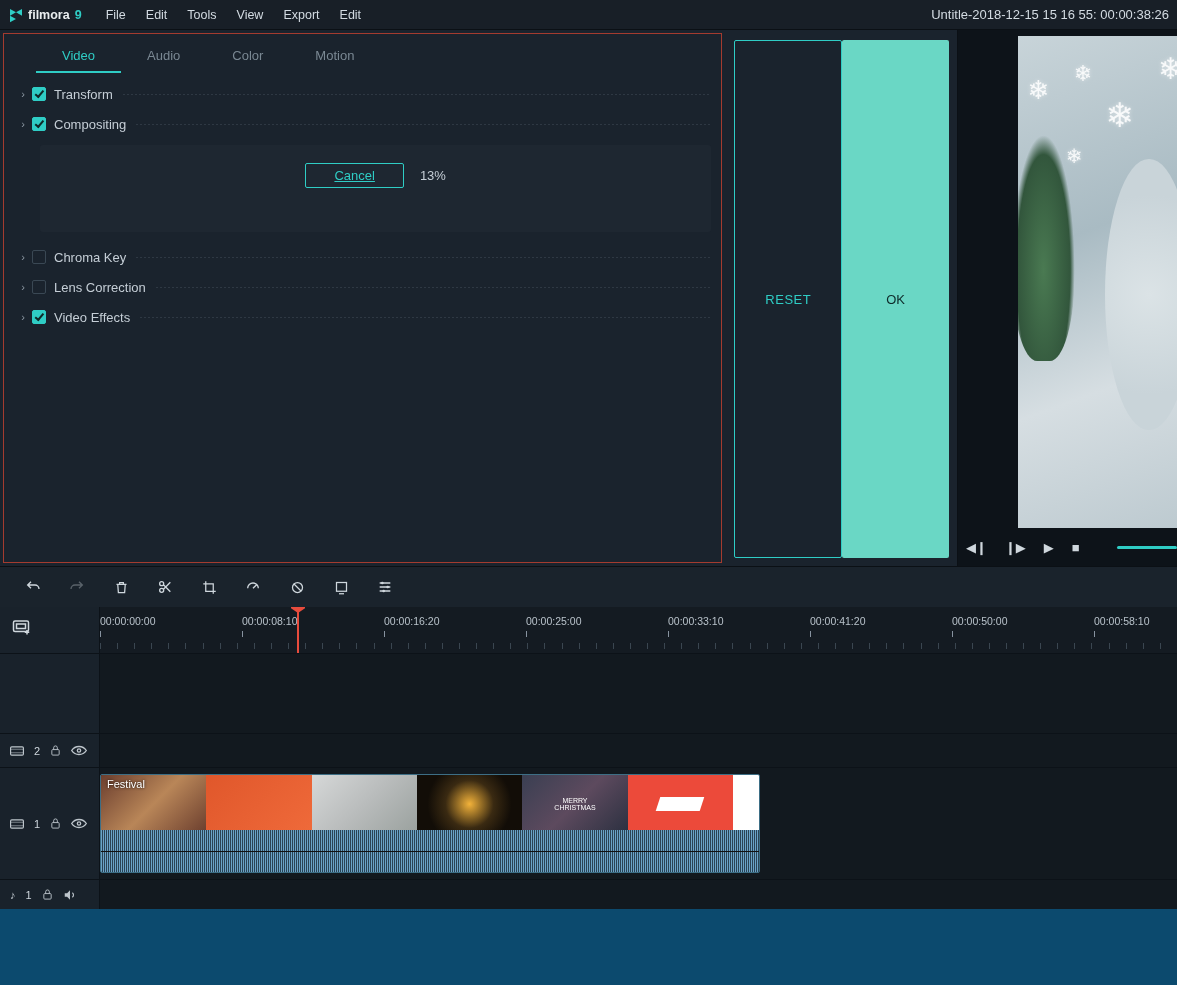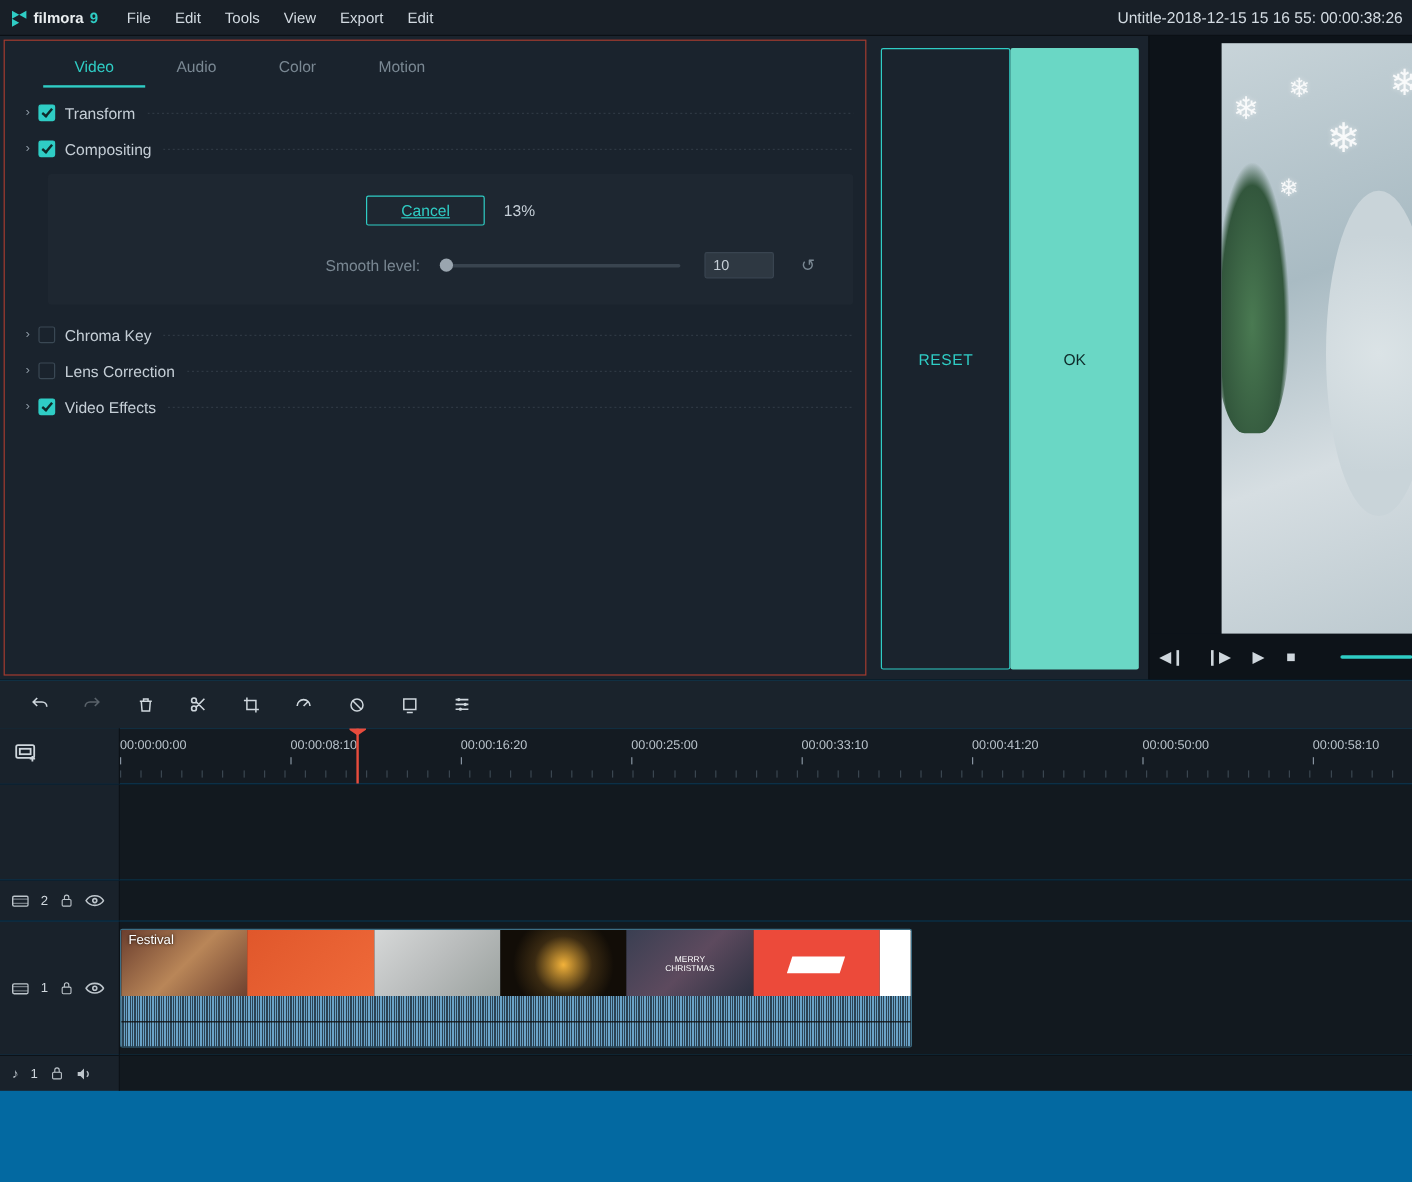--- a/index.html
+++ b/index.html
@@ -57,21 +57,21 @@
   .btn-outline{background:transparent;border:1px solid var(--accent);color:var(--accent);padding:6px 30px;font-size:13px;border-radius:2px;cursor:default;letter-spacing:0.5px;}
   .btn-solid{background:#6ad7c5;border:none;color:#0d2a29;padding:6px 44px;font-size:13px;border-radius:2px;cursor:default;font-weight:500;}
   
   .preview{flex:1;display:flex;flex-direction:column;background:#0d1319;border-left:1px solid #0b1015;}
   .preview-canvas{flex:1;margin:6px 0 0 60px;overflow:hidden;position:relative;background:linear-gradient(160deg,#c8d4d9 0%,#a9bbc3 40%,#d6dee2 70%,#bdcad0 100%);}
   .preview-canvas .sn{position:absolute;color:rgba(255,255,255,0.85);font-size:26px;text-shadow:0 0 4px rgba(255,255,255,.5);}
   .play-controls{height:38px;background:#0d1319;display:flex;align-items:center;gap:18px;padding-left:8px;}
   .pc-btn{color:#cfd7dd;font-size:13px;cursor:default;}
   .vol{flex:1;height:3px;background:var(--accent);margin-left:auto;margin-right:0;max-width:60px;border-radius:2px;}
   
-  .timeline{height:419px;background:#0369a1;display:flex;flex-direction:column;border-top:1px solid #0b1015;}
+  .timeline{height:419px;background:#0c4a6e;display:flex;flex-direction:column;border-top:1px solid #0b1015;}
   .tl-toolbar{height:40px;background:#1a232c;display:flex;align-items:center;gap:26px;padding-left:24px;color:#cfd7dd;font-size:14px;}
   .tl-toolbar .ti{cursor:default;display:flex;align-items:center;justify-content:center;width:18px;height:18px;}
   .ruler-wrap{display:flex;height:46px;background:#141b22;}
   .tracks-head-col{width:100px;background:#19222b;border-right:1px solid #0c1218;}
   .ruler{flex:1;position:relative;overflow:hidden;}
   .ruler-marks{position:absolute;left:0;top:0;right:0;height:100%;}
   .major{position:absolute;top:8px;font-size:10.5px;color:#b8c2ca;white-space:nowrap;}
   .major .tick-line{display:block;width:1px;height:6px;background:var(--tick);margin-top:4px;}
   .minor-row{position:absolute;left:0;right:0;top:28px;height:8px;}
   .minor-row span{display:inline-block;width:1px;height:6px;background:#3a4650;margin-right:16.1px;}
@@ -139,28 +139,20 @@
           <span class="chk checked"></span>
           <span>Compositing</span>
           <span class="dashline"></span>
         </div>
 
         <div class="stab-box">
           <div class="stab-top">
             <button class="cancel-btn">Cancel</button>
             <span class="pct">13%</span>
           </div>
-          <div class="stab-row">
-            <div class="stab-label">Smooth level:</div>
-            <div class="slider-track">
-              <div class="slider-thumb"></div>
-            </div>
-            <div class="num-box">10</div>
-            <div class="reset-icon">↺</div>
-          </div>
         </div>
 
         <div class="prop-row">
           <span class="chev">›</span>
           <span class="chk"></span>
           <span>Chroma Key</span>
           <span class="dashline"></span>
         </div>
 
         <div class="prop-row">

